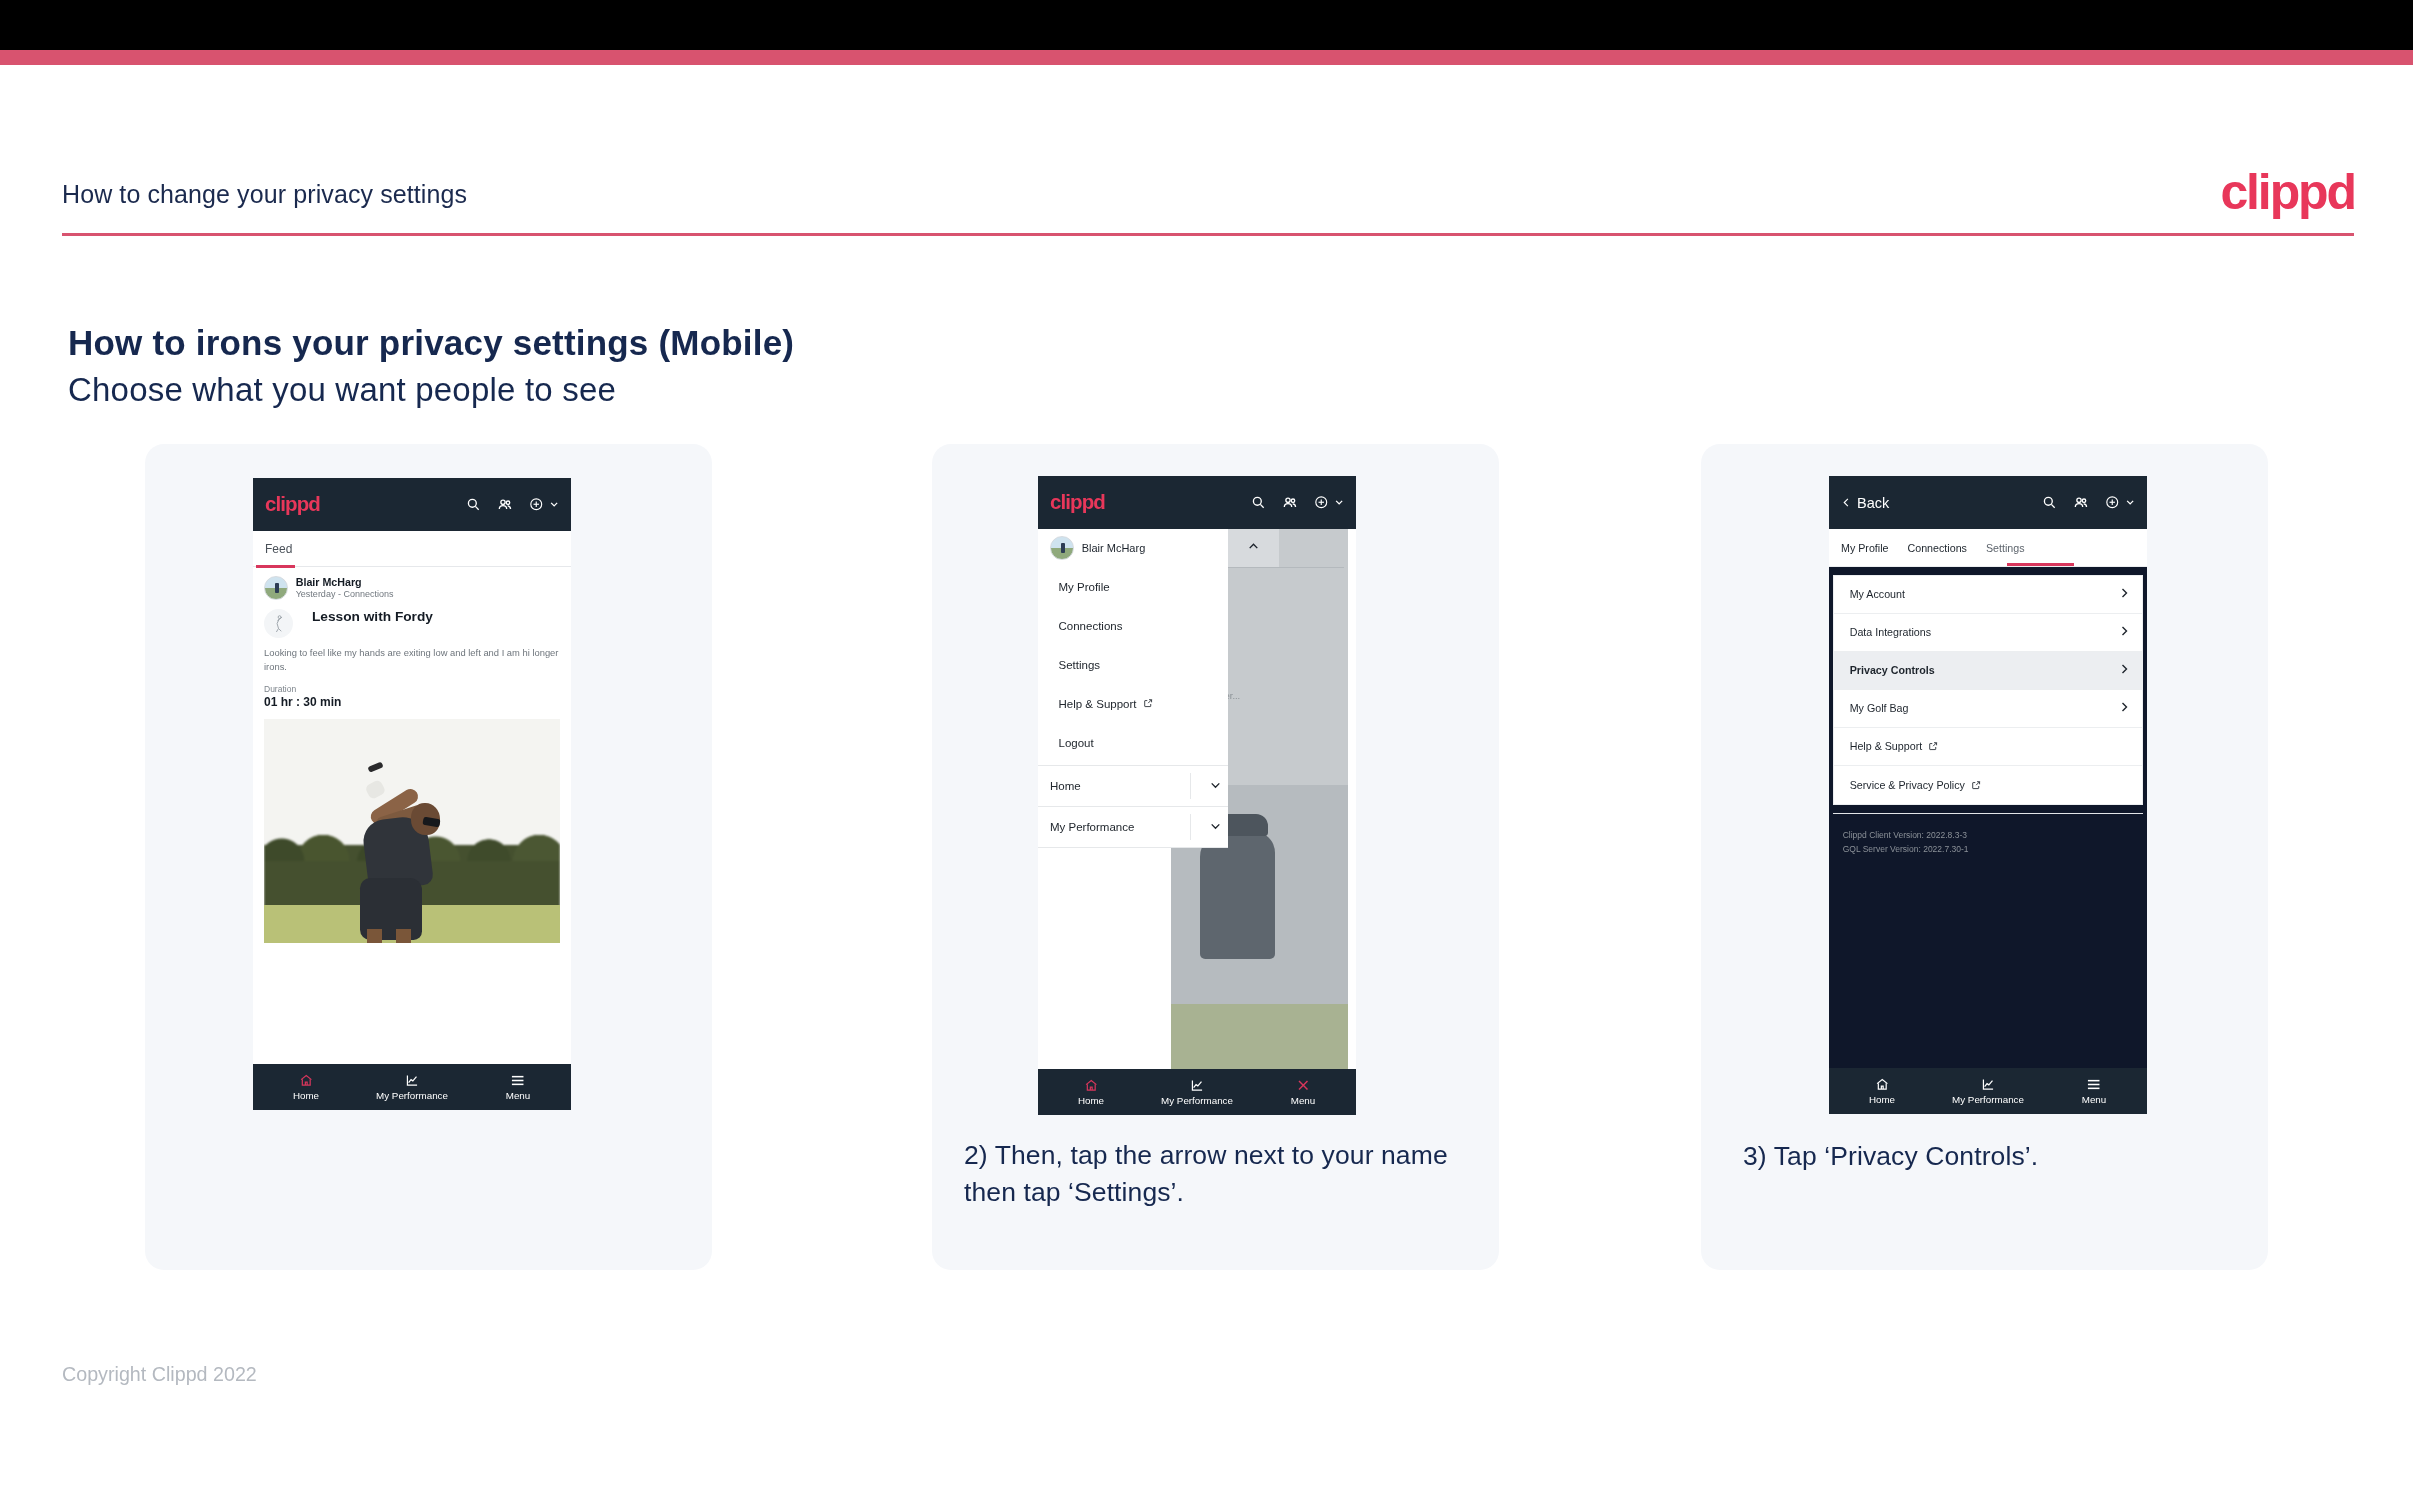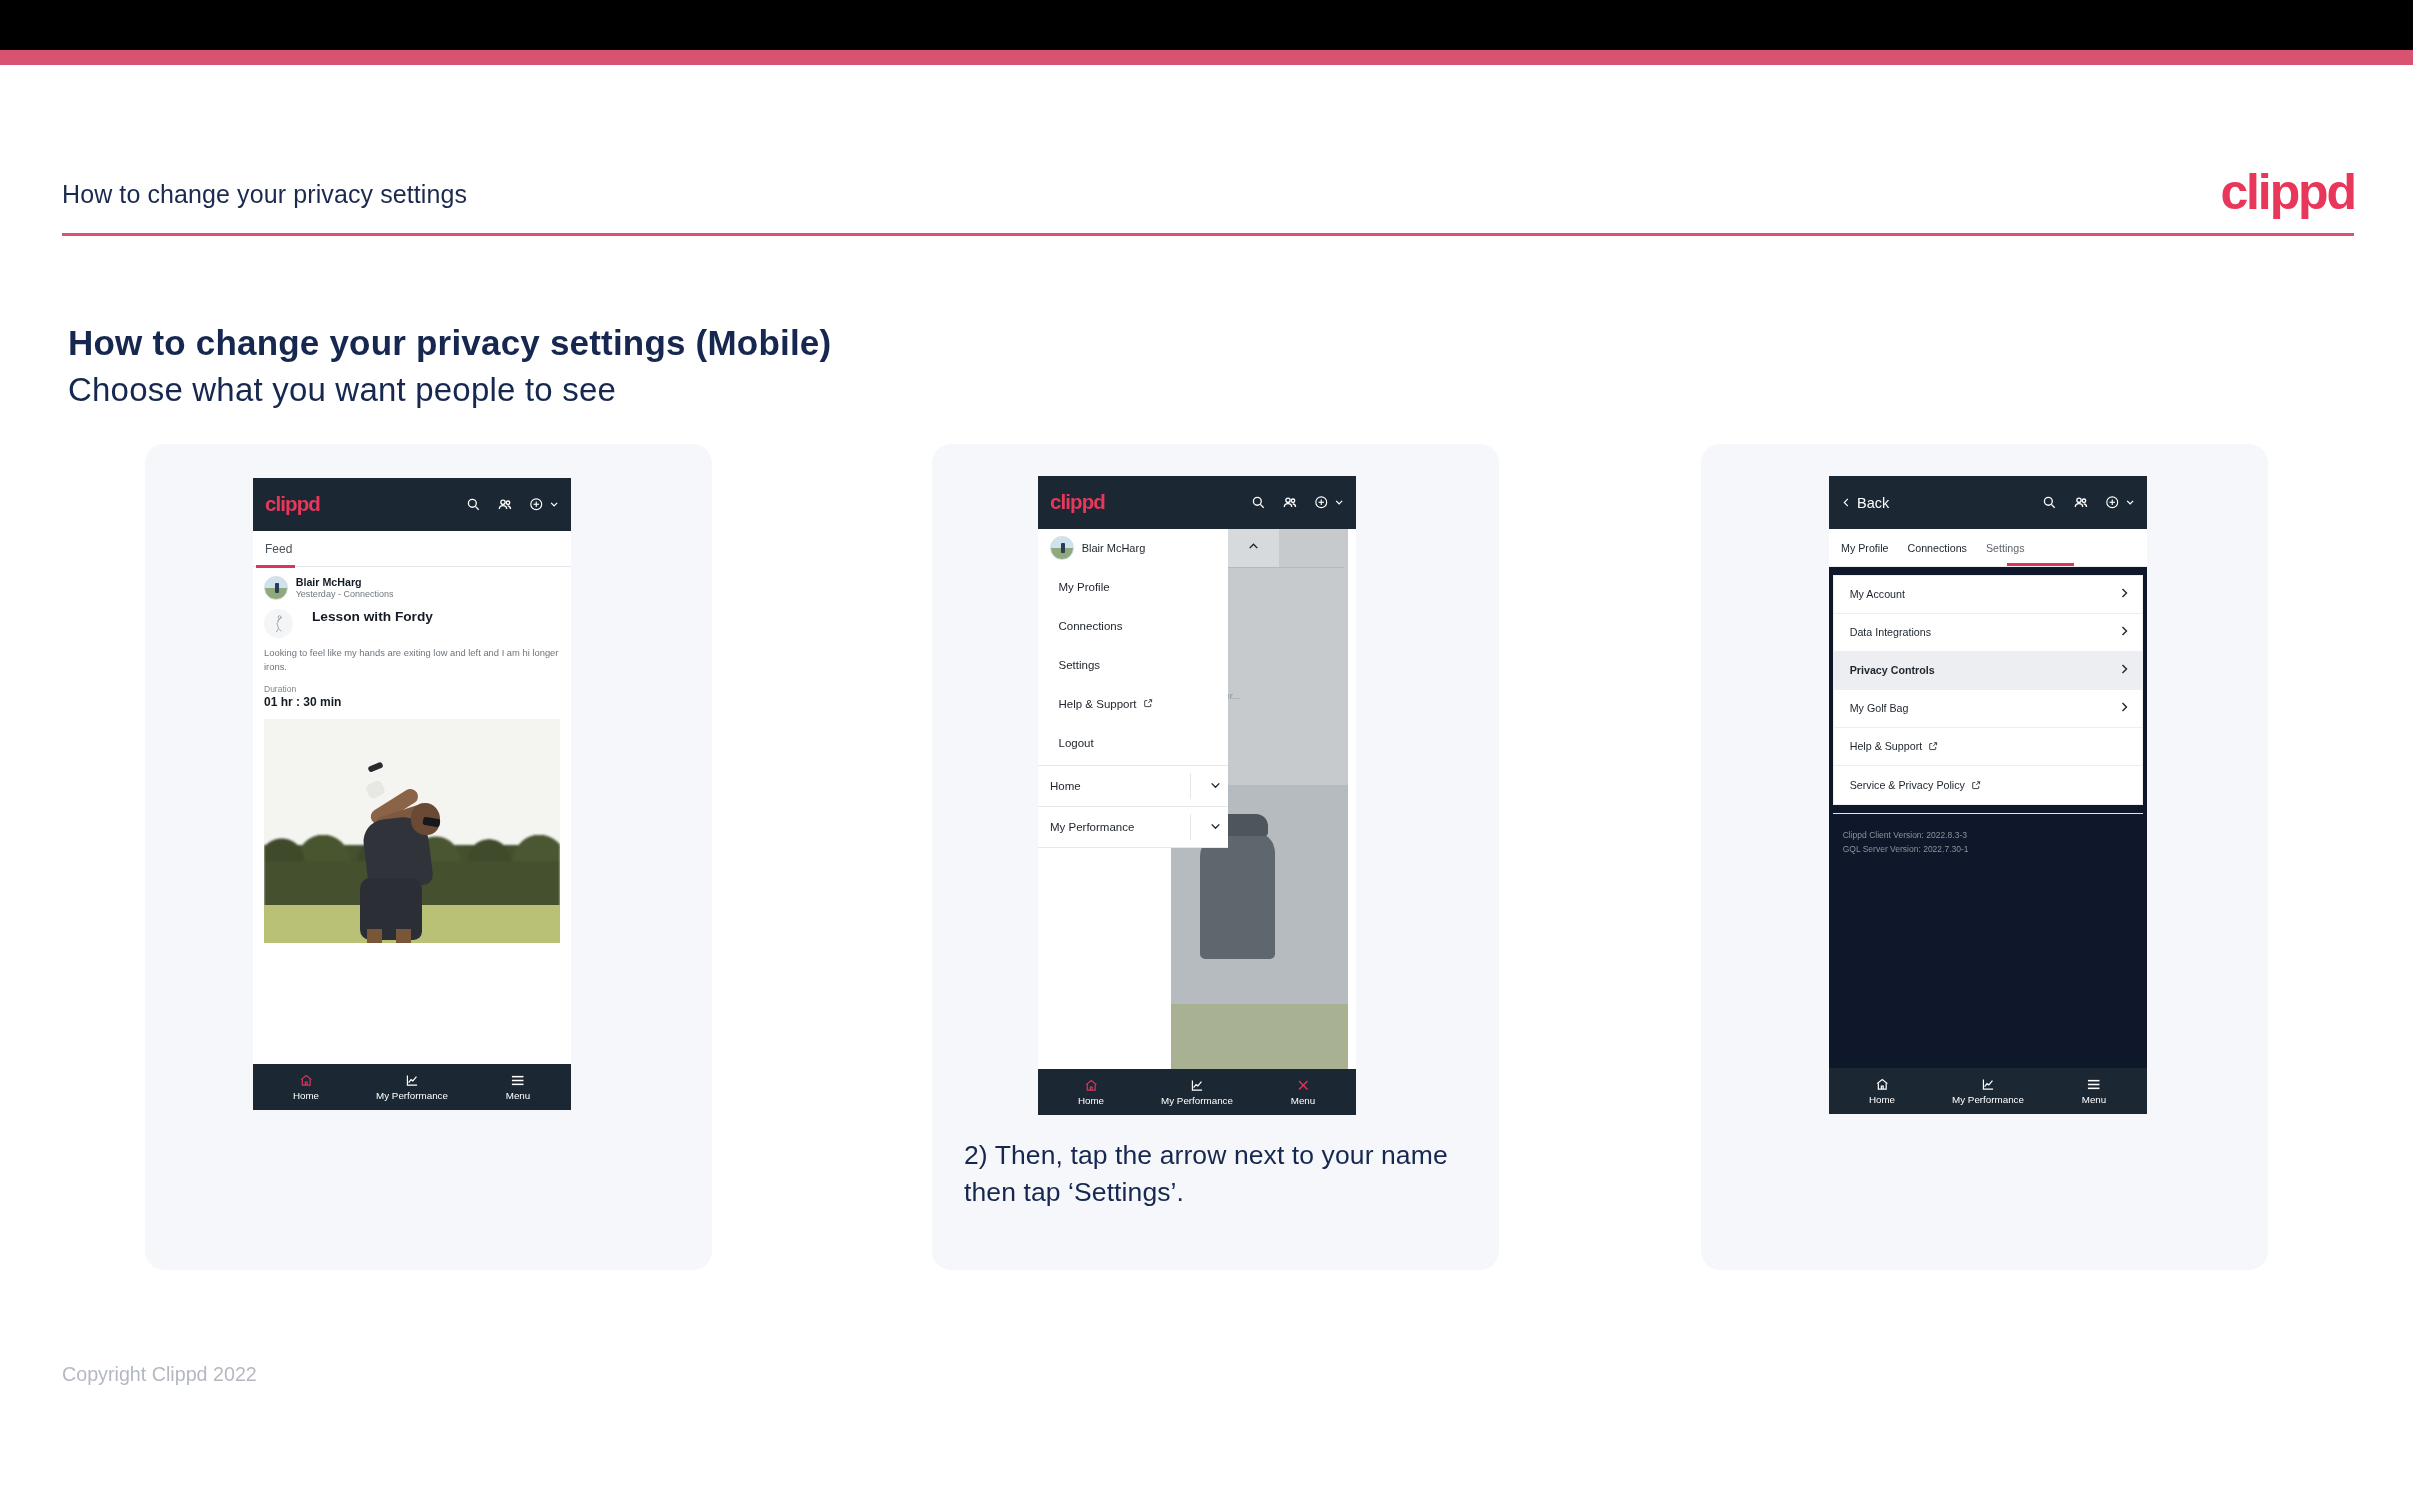--- a/index.html
+++ b/index.html
@@ -274,21 +274,21 @@
 
   <div class="topbar-black"></div>
   <div class="topbar-pink"></div>
 
   <div class="header">
     <div class="header-title">How to change your privacy settings</div>
     <div class="brand-logo">clippd</div>
   </div>
   <div class="header-rule"></div>
 
-  <div class="deck-title">How to change your privacy settings (Mobile)</div>
+  <div class="deck-title">How to irons your privacy settings (Mobile)</div>
   <div class="deck-subtitle">Choose what you want people to see</div>
 
   <div class="cards">
 
     <div class="card c1">
       <div class="phone p1">
 
         <div class="appbar">
           <div class="appbar-logo">clippd</div>
           <div class="appbar-icons">
@@ -686,17 +686,18 @@
             <span>Menu</span>
           </div>
         </div>
 
       </div>
     </div>
 
   </div>
 
   <div class="caption k2">2) Then, tap the arrow next to your name then tap ‘Settings’.</div>
+  <div class="caption k3">3) Tap ‘Privacy Controls’.</div>
 
   <div class="footer">Copyright Clippd 2022</div>
 
 </div>
 
 
 </body></html>

